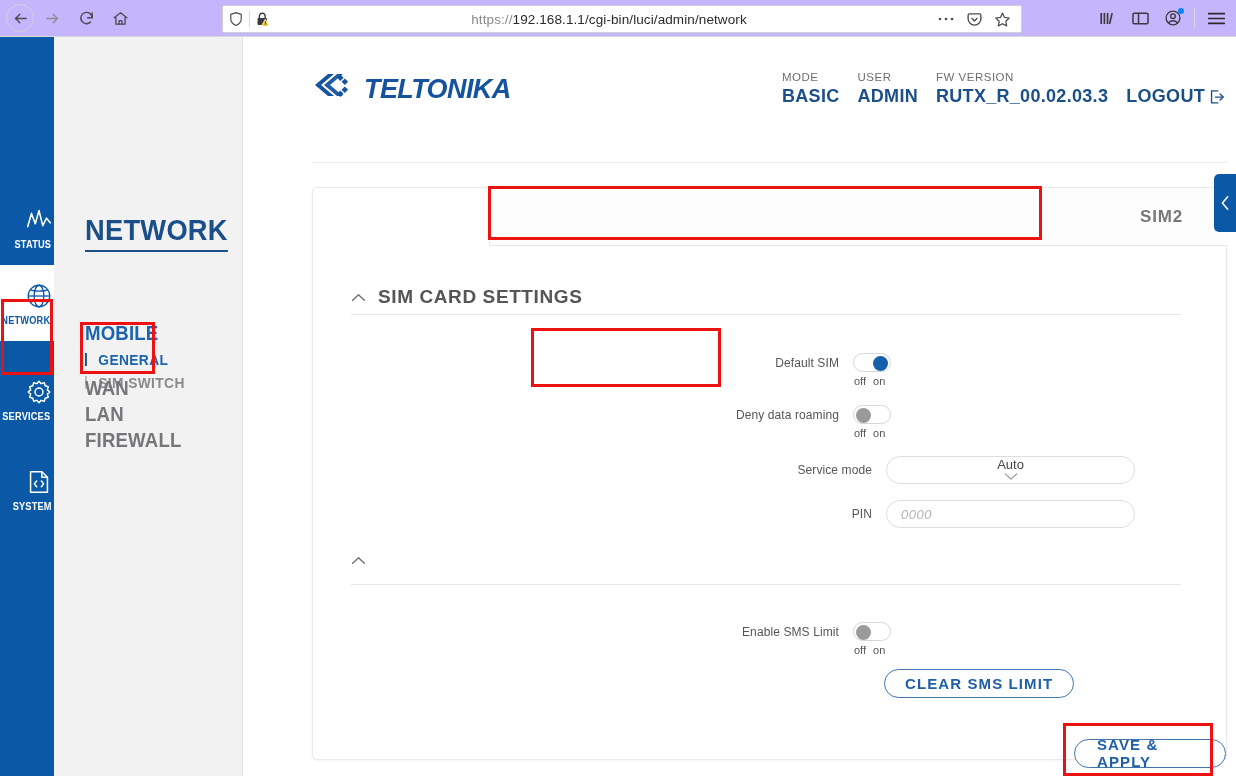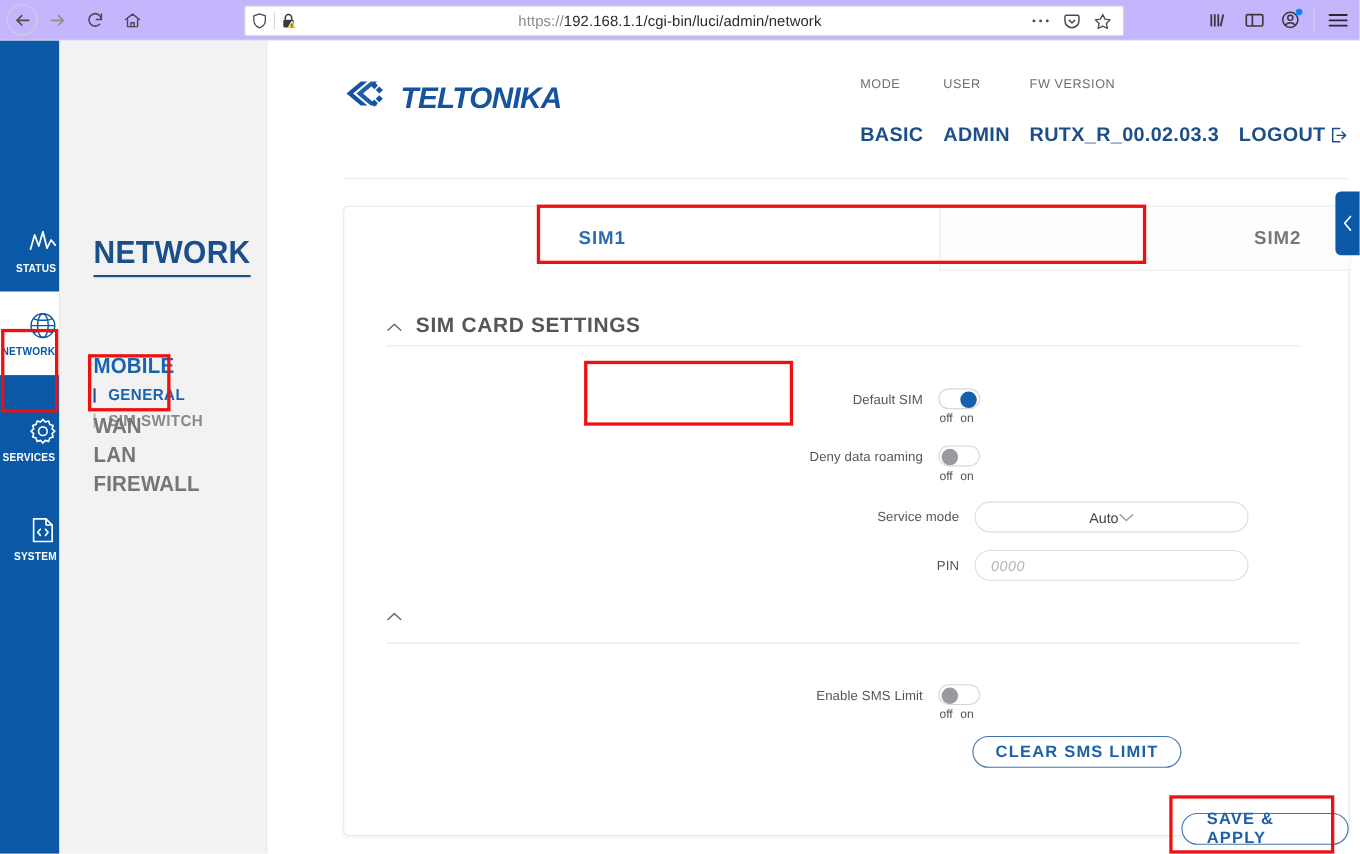--- a/index.html
+++ b/index.html
@@ -150,21 +150,21 @@
   #logo-text {
     position: absolute; left: 52px; top: 4px;
     font-family: "Liberation Sans", sans-serif;
     font-style: italic; font-weight: 700; font-size: 27px;
     color: #15539f; letter-spacing: -0.6px;
   }
   #meta {
     position: absolute; right: 12px; top: 34px;
     display: flex; align-items: flex-end; gap: 18px;
   }
-  .meta-col { display: flex; flex-direction: column; align-items: flex-start; gap: 26px; }
+  .meta-col { display: flex; flex-direction: column; align-items: flex-start; }
   .meta-k {
     font-family: "Liberation Sans Narrow", "Liberation Sans", sans-serif;
     font-size: 11.5px; color: #6e6e72; letter-spacing: 0.5px; font-weight: 400;
     margin-bottom: 3px;
   }
   .meta-v {
     font-family: "Liberation Sans Narrow", "Liberation Sans", sans-serif;
     font-size: 18px; color: #1b4f8a; font-weight: 700; letter-spacing: 0.3px;
   }
   #logout {
@@ -263,21 +263,21 @@
 
   .input-box {
     width: 249px; height: 28px;
     border: 1px solid #dedee1;
     border-radius: 14px;
     background: #ffffff;
     display: flex; align-items: center;
     padding: 0 14px;
     font-size: 13px; color: #44444a;
   }
-  .input-box.select { justify-content: center; }
+  .input-box.select { justify-content: flex-start; flex-direction: column; }
   .input-box .ph { color: #b4b4b8; font-style: italic; letter-spacing: 0.5px; }
 
   .btn-outline {
     border: 1px solid #3f74ad;
     border-radius: 16px;
     height: 29px;
     display: inline-flex; align-items: center; justify-content: center;
     padding: 0 20px;
     font-family: "Liberation Sans Narrow", "Liberation Sans", sans-serif;
     font-size: 15px; font-weight: 700; letter-spacing: 1.1px;
@@ -509,21 +509,20 @@
           </svg>
         </div>
       </div>
 
       <div id="topbar-rule"></div>
     </div>
 
     <div id="card">
 
       <div id="tabs">
-        <div class="tab active">SIM1</div>
         <div class="tab inactive">SIM2</div>
       </div>
       <div id="tabs-redbox"></div>
 
       <div class="section-head" style="top:98px">
         <svg class="chev-up" width="15" height="9" viewBox="0 0 16 10" fill="none" stroke="#6b6b70" stroke-width="1.5" stroke-linecap="round" stroke-linejoin="round">
           <polyline points="1.5,8 8,2 14.5,8"></polyline>
         </svg>
         <span class="section-title">SIM CARD SETTINGS</span>
       </div>

